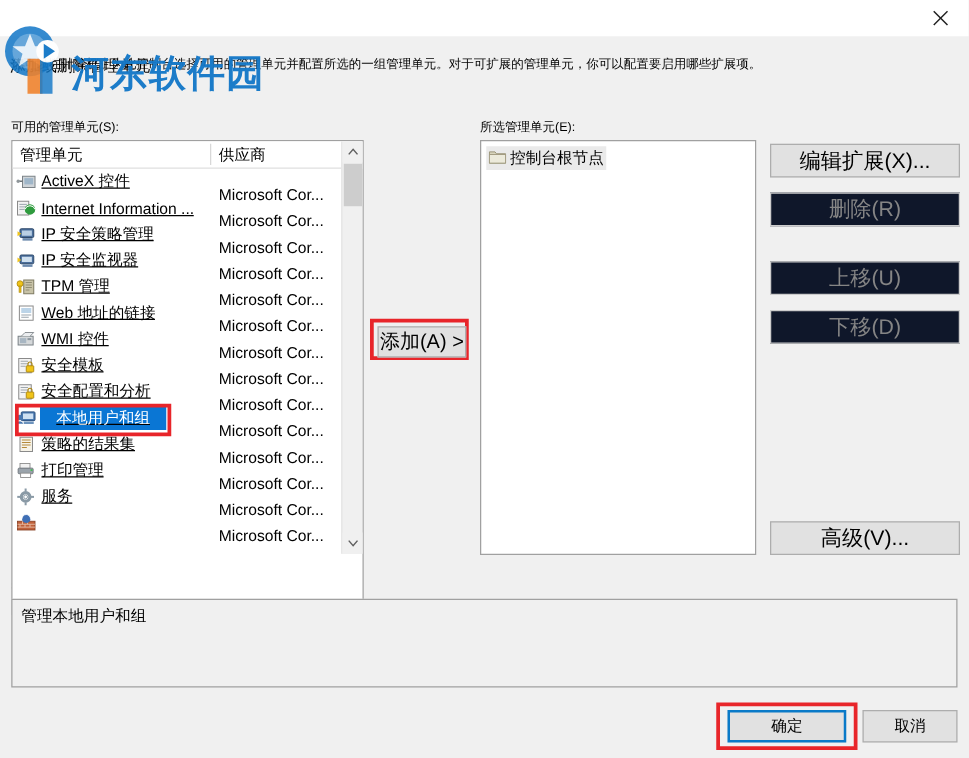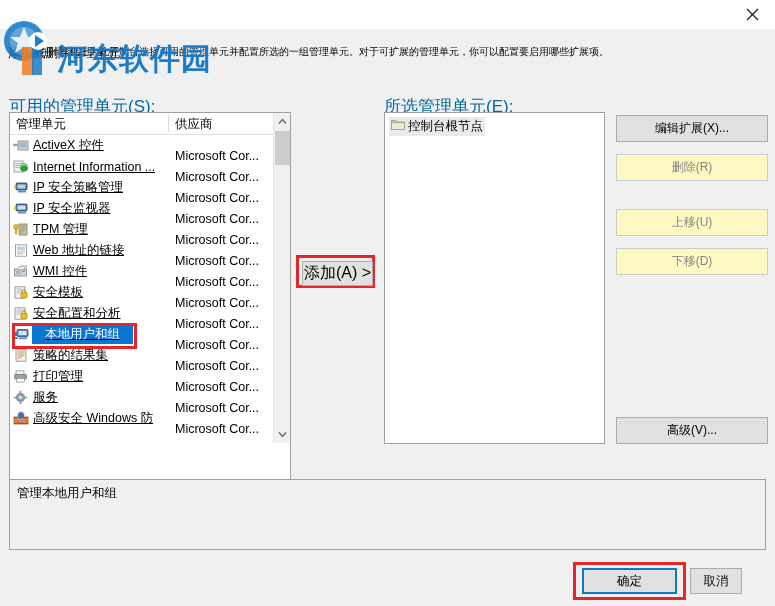--- a/index.html
+++ b/index.html
@@ -82,22 +82,22 @@
   }
   #wm-logo {
     position: absolute;
     left: 2px; top: 4px;
     width: 58px; height: 62px;
   }
 
   
   .field-label {
     position: absolute;
-    font-size: 17px;
-    color: #0369a1;
+    font-size: 10px;
+    color: #000000;
     white-space: nowrap;
   }
   #label-available { left: 9px; top: 95px; }
   #label-selected  { left: 384px; top: 95px; }
   #label-desc      { left: 9px; top: 463px; }
 
   
   #available-list {
     position: absolute;
     left: 9px; top: 112px;
@@ -239,49 +239,48 @@
     padding: 4px 0 0 4px;
   }
   #selected-row {
     display: flex;
     align-items: center;
     height: 19px;
     width: 96px;
     background: #eaeaea;
     padding-left: 2px;
     box-sizing: border-box;
-    font-family: Liberation Serif, serif;
   }
   #selected-row .row-name {
     font-size: 12.5px;
     color: #000;
     margin-left: 3px;
     white-space: nowrap;
   }
 
   
   .side-button {
     position: absolute;
     left: 616px;
     width: 152px; height: 27px;
     box-sizing: border-box;
-    font-size: 12px;
+    font-size: 17px;
     display: flex;
     align-items: center;
     justify-content: center;
     font-family: "Liberation Sans", sans-serif;
   }
   .side-button.enabled {
     background: #e1e1e1;
     border: 1px solid #adadad;
     color: #000;
     cursor: pointer;
   }
   .side-button.disabled {
-    background: #fef9c3;
+    background: #0f172a;
     border: 1px solid #cccccc;
     color: #858585;
     cursor: default;
   }
   #btn-edit-ext { top: 115px; }
   #btn-remove   { top: 154px; }
   #btn-moveup   { top: 209px; }
   #btn-movedown { top: 248px; }
   #btn-advanced { top: 417px; background: #e1e1e1; border: 1px solid #adadad; color: #000; cursor: pointer; }
 
@@ -321,21 +320,21 @@
     color: #000;
     display: flex;
     align-items: center;
     justify-content: center;
     cursor: pointer;
     font-family: "Liberation Sans", sans-serif;
   }
   #btn-cancel {
     position: absolute;
     left: 690px; top: 568px;
-    width: 52px; height: 26px;
+    width: 76px; height: 26px;
     background: #e1e1e1;
     border: 1px solid #adadad;
     box-sizing: border-box;
     font-size: 12.5px;
     color: #000;
     display: flex;
     align-items: center;
     justify-content: center;
     cursor: pointer;
     font-family: "Liberation Sans", sans-serif;
@@ -510,21 +509,20 @@
         <span class="row-name">服务</span>
         <span class="row-vendor">Microsoft Cor...</span>
       </div>
       <div class="list-row">
         <span class="row-icon"><svg width="16" height="15" viewBox="0 0 16 15">
             <rect x="1" y="6" width="14" height="7" fill="#c0603a" stroke="#8a4226" stroke-width="0.7"></rect>
             <path d="M1 8.4 h14 M1 10.7 h14 M5 6 v2.4 M9 6 v2.4 M3 8.4 v2.3 M7 8.4 v2.3 M11 8.4 v2.3" stroke="#e8c0a8" stroke-width="0.7"></path>
             <circle cx="8" cy="4" r="3.4" fill="#3f6fb5"></circle>
             <path d="M4.6 4 a3.4 3.4 0 0 1 6.8 0" fill="none" stroke="#ffffff" stroke-width="0.7"></path>
           </svg></span>
-        <span class="row-name">高级安全 Windows 防</span>
         <span class="row-vendor">Microsoft Cor...</span>
       </div>
     </div>
   <div id="avail-scrollbar">
     <div class="sb-arrow top">
       <svg width="9" height="7" viewBox="0 0 9 7">
           <path d="M1 5.5 L4.5 1.5 L8 5.5" fill="none" stroke="#606060" stroke-width="1.2"></path>
         </svg>
     </div>
     <div class="sb-thumb"></div>

